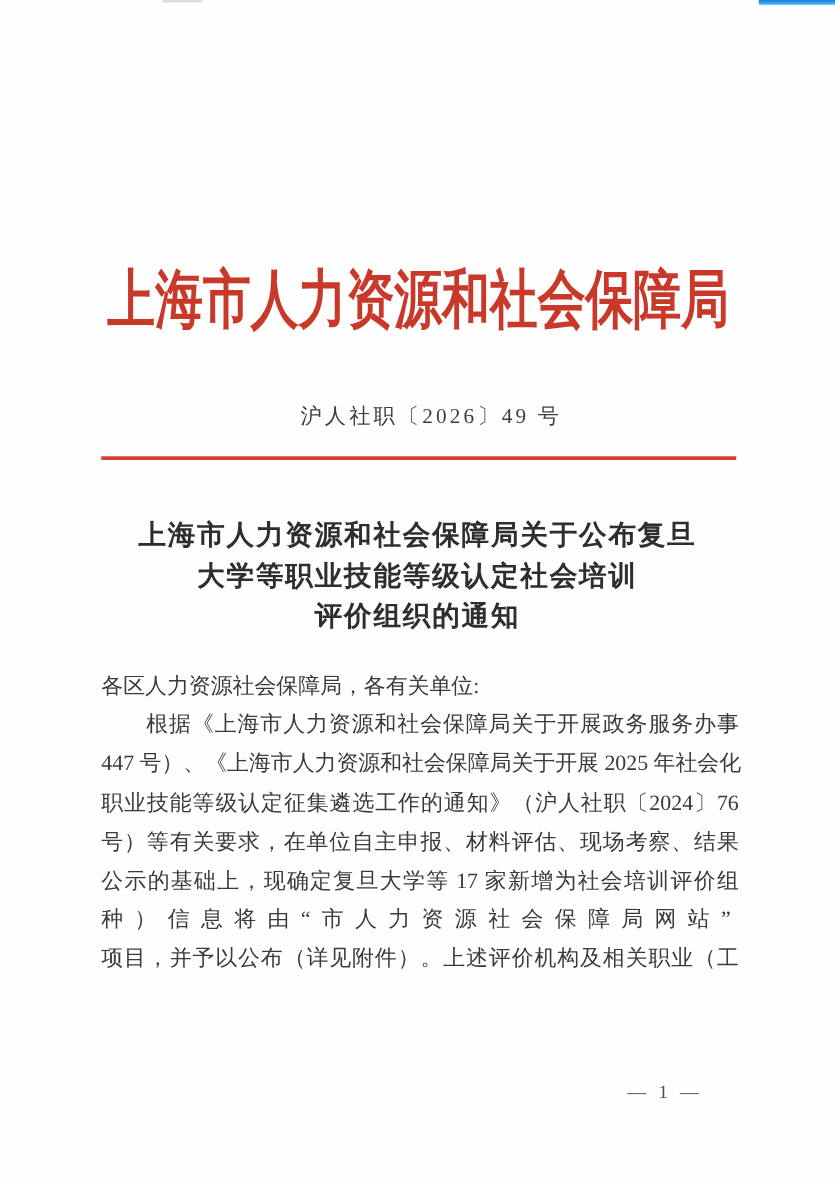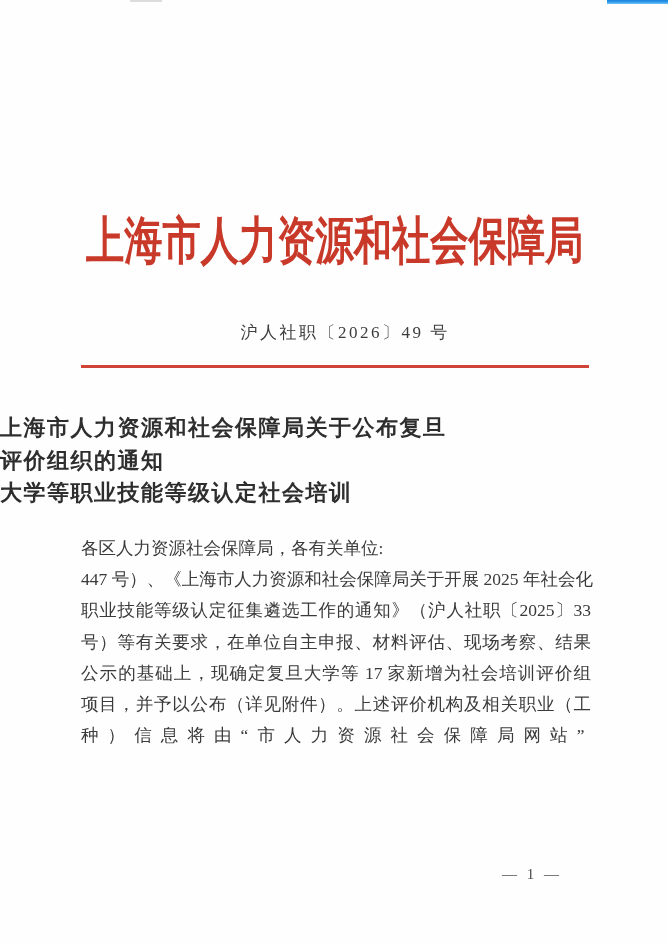--- a/index.html
+++ b/index.html
@@ -62,20 +62,21 @@
     position: absolute;
     top: 365px; left: 81px;
     width: 508px; height: 3px;
     background: #cf4436;
   }
   
   .doc-title {
     position: absolute;
     top: 412px; left: 0;
     width: 668px;
+    text-align: center;
     font-size: 22px;
     font-weight: 700;
     color: #2e2e2e;
     line-height: 32.5px;
     letter-spacing: 1.5px;
   }
   
   .body-text {
     position: absolute;
     top: 533px; left: 81px;
@@ -118,29 +119,30 @@
   <div class="bureau">
     <span class="bureau-inner">上海市人力资源和社会保障局</span>
   </div>
 
   <div class="doc-number">沪人社职〔2026〕49 号</div>
 
   <div class="red-divider"></div>
 
   <div class="doc-title">
     <div class="title-line">上海市人力资源和社会保障局关于公布复旦</div>
+    <div class="title-line">大学等职业技能等级认定社会培训</div>
     <div class="title-line">评价组织的通知</div>
-    <div class="title-line">大学等职业技能等级认定社会培训</div>
   </div>
 
   <div class="body-text">
     <div class="body-line salutation">各区人力资源社会保障局，各有关单位:</div>
+    <div class="body-line indent">根据《上海市人力资源和社会保障局关于开展政务服务办事</div>
     <div class="body-line">447 号）、《上海市人力资源和社会保障局关于开展 2025 年社会化</div>
-    <div class="body-line">职业技能等级认定征集遴选工作的通知》（沪人社职〔2025〕33</div>
+    <div class="body-line">职业技能等级认定征集遴选工作的通知》（沪人社职〔2024〕76</div>
     <div class="body-line">号）等有关要求，在单位自主申报、材料评估、现场考察、结果</div>
     <div class="body-line">公示的基础上，现确定复旦大学等 17 家新增为社会培训评价组</div>
+    <div class="body-line spread">种）信息将由“市人力资源社会保障局网站”</div>
     <div class="body-line">项目，并予以公布（详见附件）。上述评价机构及相关职业（工</div>
-    <div class="body-line spread">种）信息将由“市人力资源社会保障局网站”</div>
   </div>
 
   <div class="page-number">— 1 —</div>
 
 </div>
 
 </body></html>

